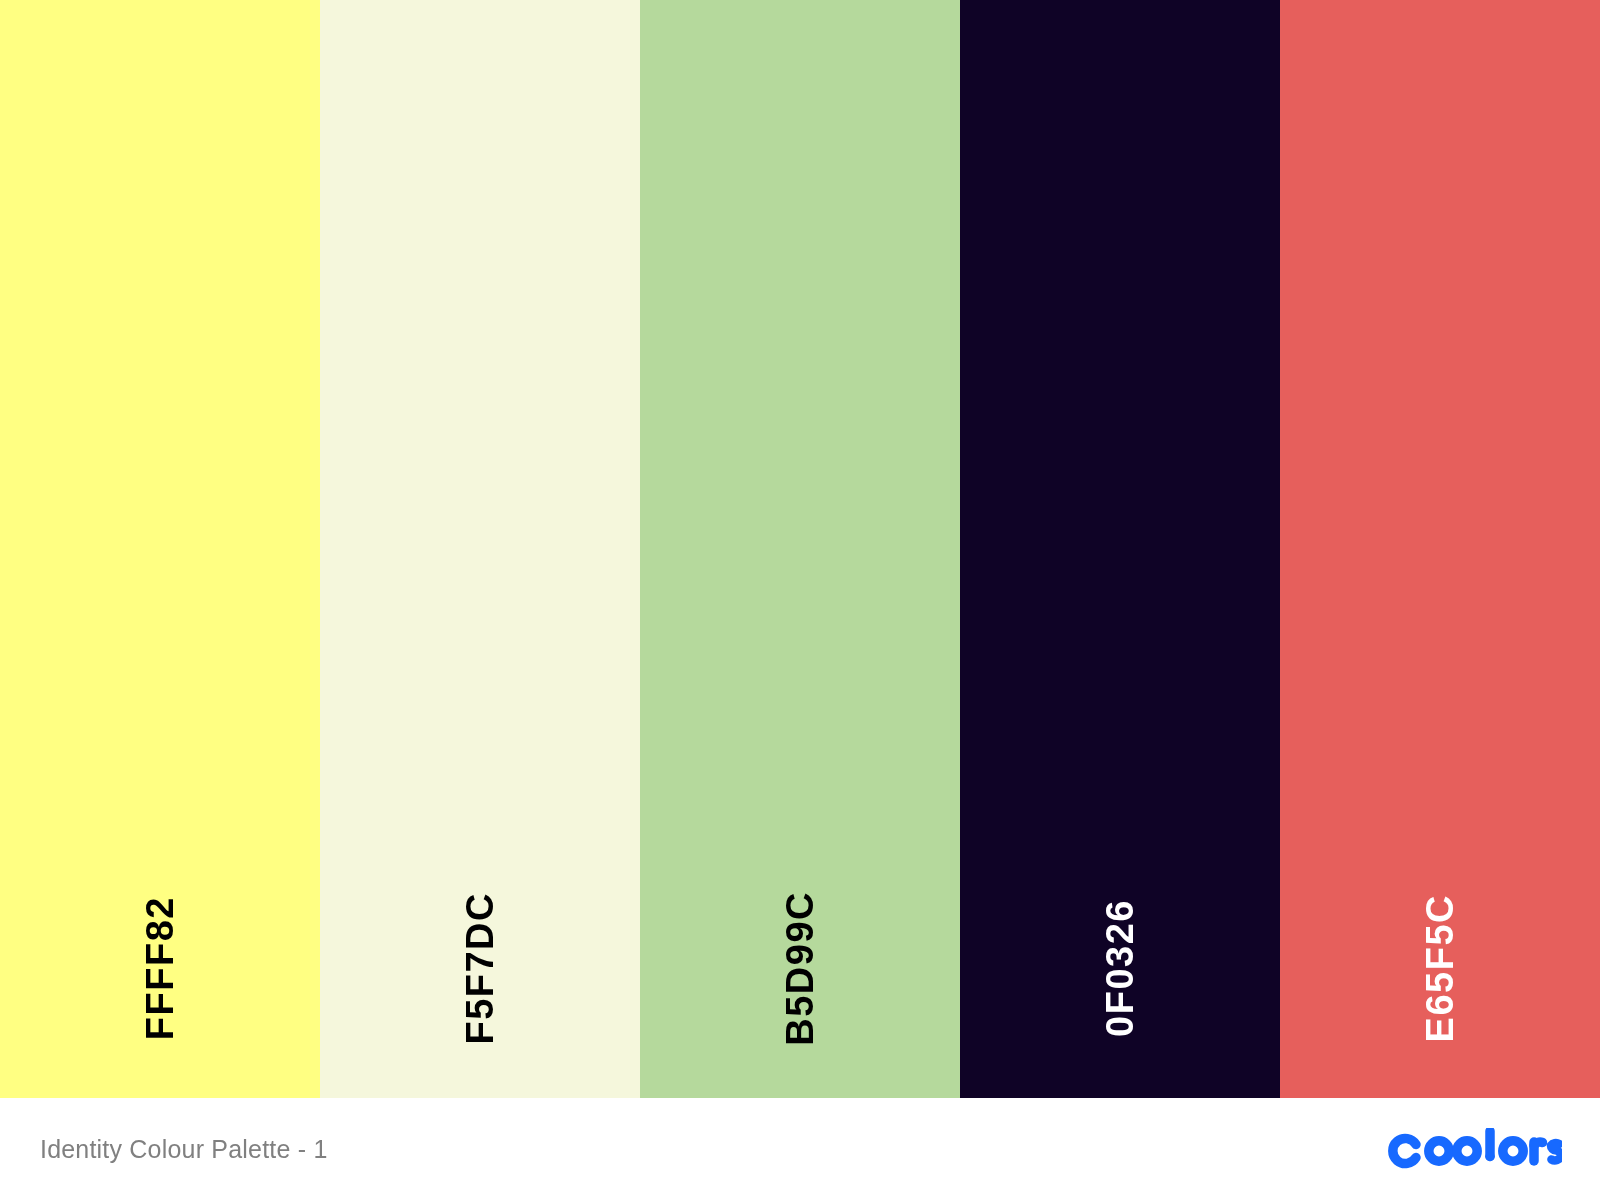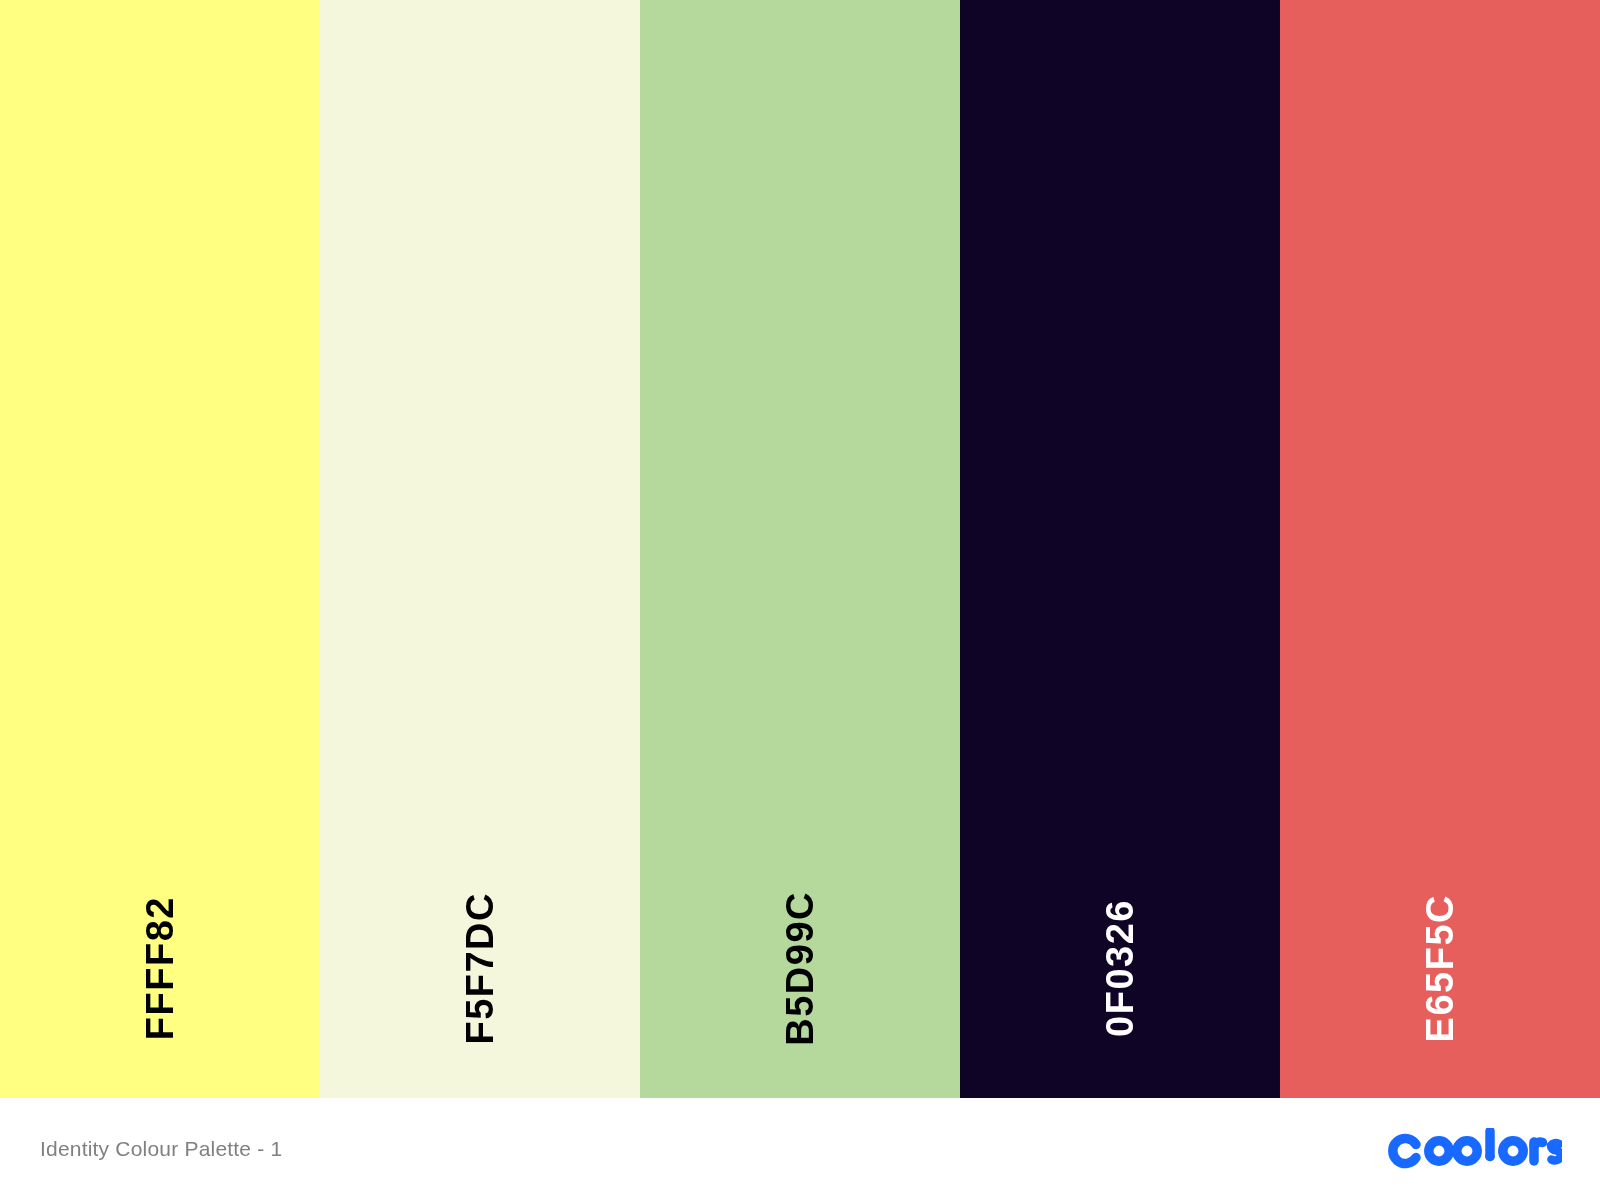--- a/index.html
+++ b/index.html
@@ -70,21 +70,21 @@
     position: relative;
     display: flex;
     align-items: center;
     justify-content: space-between;
     padding: 0 38px 0 40px;
     box-sizing: border-box;
   }
 
   #palette-title {
     font-family: "Liberation Sans", sans-serif;
-    font-size: 21px;
+    font-size: 25px;
     color: #808080;
     letter-spacing: 0.2px;
     white-space: nowrap;
   }
 
   #brand-logo {
     display: flex;
     align-items: center;
     height: 100%;
   }

